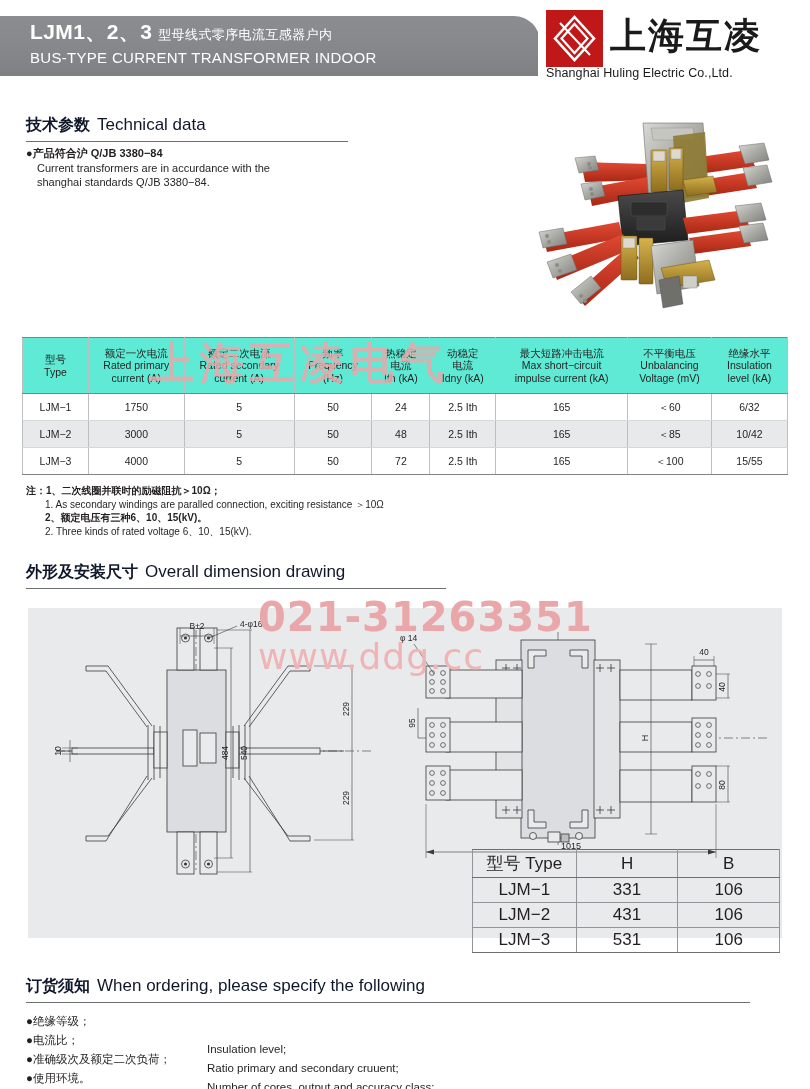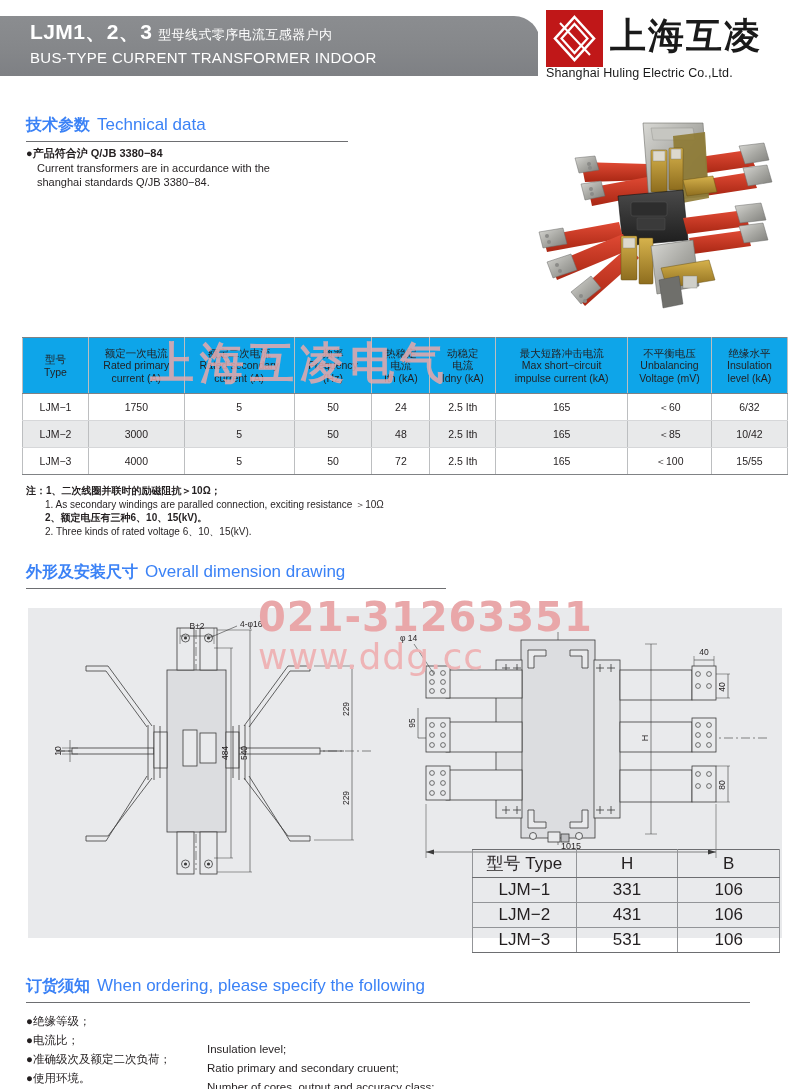--- a/index.html
+++ b/index.html
@@ -46,21 +46,21 @@
     font-family:"DejaVu Sans",sans-serif; color:#1a1a1a; line-height:56px;
   }
   .logo-en {
     position:absolute; left:8px; top:60px;
     font-size:12.5px; color:#1a1a1a; letter-spacing:0.1px; white-space:nowrap;
   }
 
   
   .sec-head {
     position:absolute;
-    font-size:17px; color:#3b82f6;
+    font-size:17px; color:#0f172a;
     border-bottom:1px solid #6d6e71;
     padding-bottom:5px;
     white-space:nowrap;
   }
   .sec-head .cn { font-size:16px; font-weight:bold; }
   .sec-head .en { font-size:17px; font-weight:normal; margin-left:7px; }
 
   
   .tech-note { position:absolute; left:26px; top:146px; font-size:11px; line-height:14.5px; color:#231f20; }
   .tech-note .b1 { font-weight:bold; }
@@ -71,21 +71,21 @@
 
   
   .tbl-wrap { position:absolute; left:22px; top:337px; width:766px; }
   table.spec { border-collapse:collapse; width:766px; font-size:10.5px; color:#231f20; }
   table.spec th, table.spec td {
     border-left:1px solid #bcbec0;
     border-right:1px solid #bcbec0;
     text-align:center; vertical-align:middle;
     padding:2px 2px; line-height:12.6px; font-weight:normal;
   }
-  table.spec thead tr { background:#0ea5e9; }
+  table.spec thead tr { background:#5eead4; }
   table.spec thead th { height:56px; border-top:1px solid #808285; border-bottom:1px solid #808285;}
   table.spec tbody td { height:27px; border-bottom:1px solid #d6d7d9; }
   table.spec tbody tr:last-child td { border-bottom:1px solid #808285; }
   table.spec tbody tr.alt { background:#e8e9ea; }
   .th-cn { display:block; font-size:10.5px; }
   .th-en { display:block; font-size:10.5px; }
 
   .tbl-notes { position:absolute; left:26px; top:484px; font-size:10px; line-height:13.6px; color:#231f20; }
   .tbl-notes .cnb { font-weight:bold; }
   .tbl-notes .r { padding-left:19px; display:block; }

